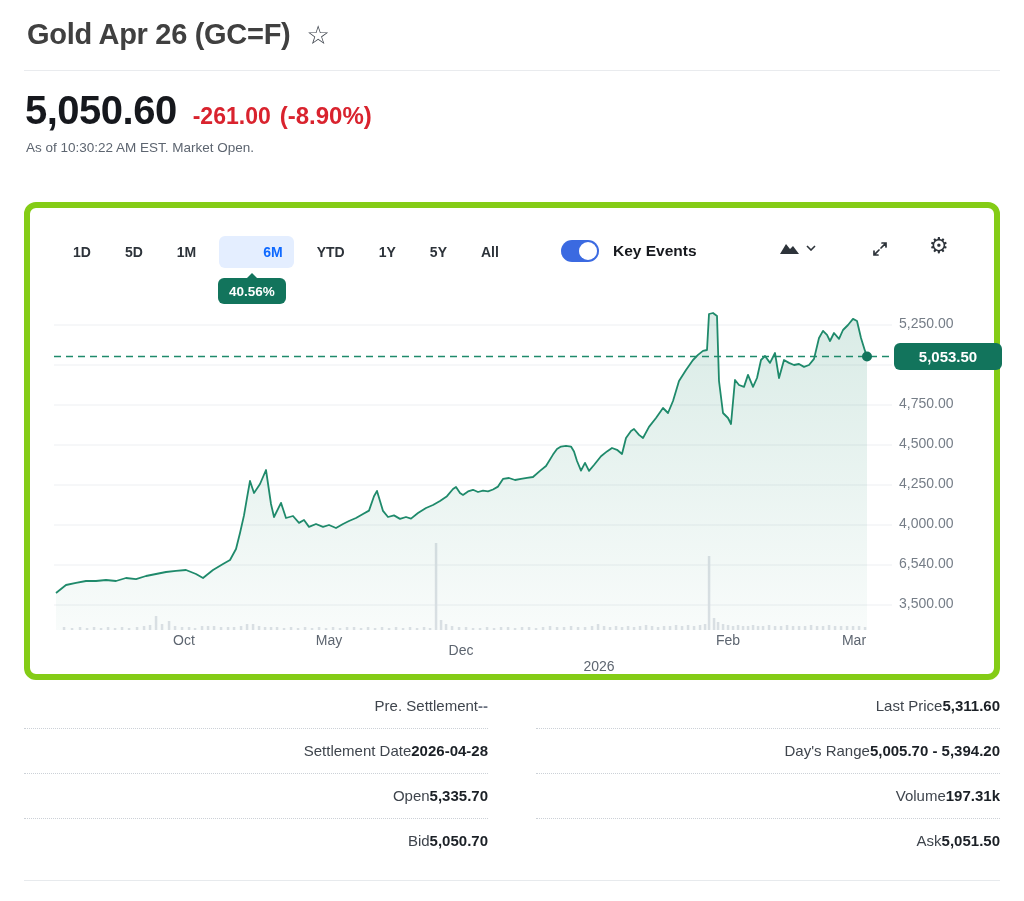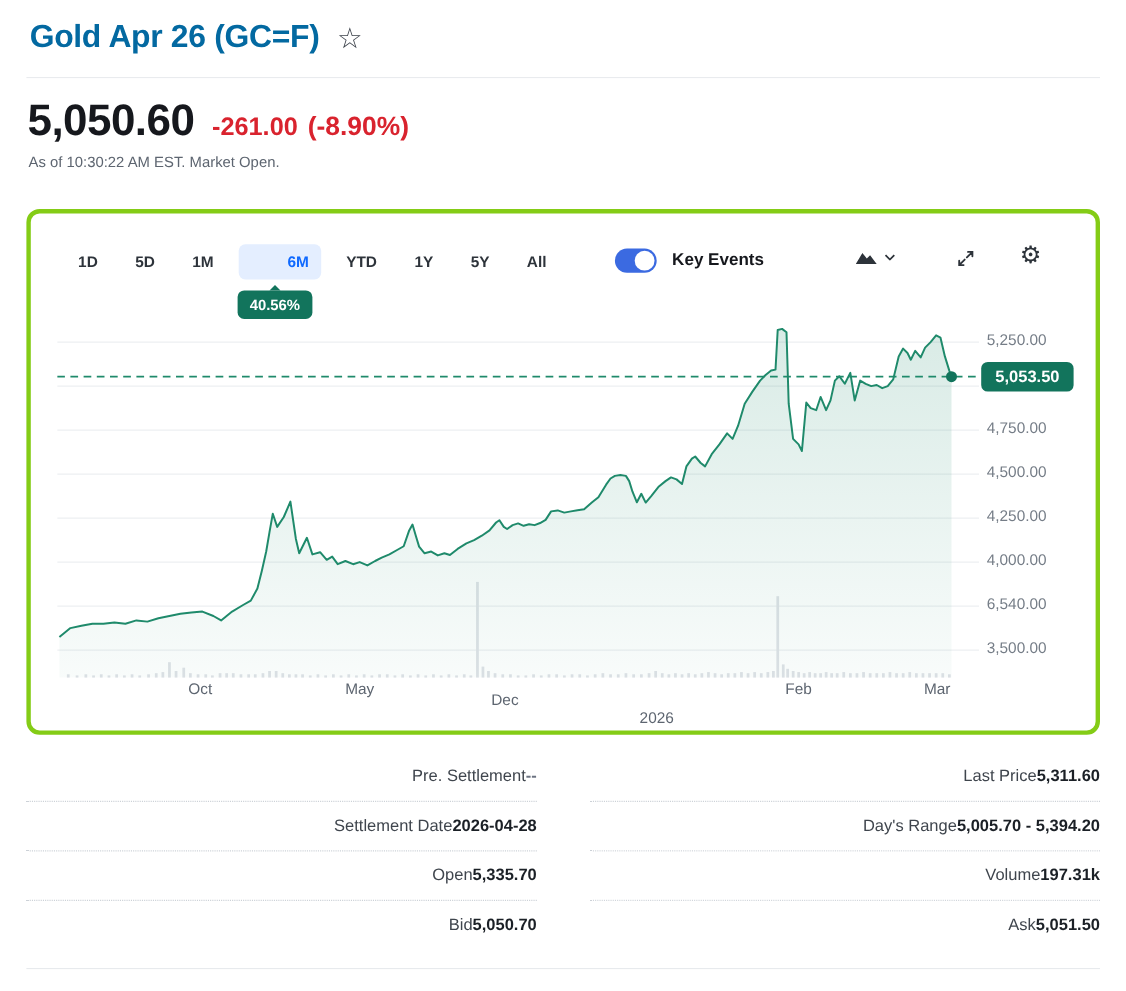--- a/index.html
+++ b/index.html
@@ -1,32 +1,32 @@
 <!DOCTYPE html>
 <html><head>
 <meta charset="utf-8">
 <style>
   html,body{margin:0;padding:0;background:#ffffff;width:1024px;height:901px;overflow:hidden;
     font-family:"Liberation Sans","DejaVu Sans",sans-serif;color:#1d2026;}
   .page{position:relative;width:1024px;height:901px;background:#fff;}
 
   
   .title-row{position:absolute;left:27px;top:18px;display:flex;align-items:center;}
-  .sym-title{font-size:29px;font-weight:800;letter-spacing:-.3px;color:#0369a1;margin:0;}
+  .sym-title{font-size:29px;font-weight:800;letter-spacing:-.3px;color:#404040;margin:0;}
   .star-btn{margin-left:16px;font-size:26px;line-height:26px;color:#3d434c;cursor:pointer;background:none;border:none;padding:0;}
   .hdr-divider{position:absolute;left:24px;right:24px;top:70px;height:1px;background:#e9ebee;}
 
   .price-row{position:absolute;left:25px;top:88px;display:flex;align-items:baseline;}
   .big-price{font-size:40px;font-weight:800;letter-spacing:-.5px;color:#16181d;}
   .chg{font-size:23px;font-weight:700;color:#d9232e;margin-left:16px;}
   .chg-pct{font-size:24px;font-weight:700;color:#d9232e;margin-left:9px;}
   .asof{position:absolute;left:26px;top:140px;font-size:13.5px;color:#5d6570;}
 
   
-  .card{position:absolute;left:24px;top:190px;width:976px;height:478px;border:4px solid #84cc16;
+  .card{position:absolute;left:24px;top:202px;width:976px;height:478px;border:6px solid #84cc16;
         border-radius:12px;background:#fff;box-sizing:border-box;}
   .ranges{position:absolute;left:32px;top:28px;display:flex;align-items:center;gap:12px;}
   .range-tab{font-size:14px;font-weight:700;color:#2d333a;padding:8px 11px;border-radius:6px;cursor:pointer;}
   .range-tab.active{color:#0f69ff;background:#e4eeff;padding-left:44px;}
 
   .perf-tip{position:absolute;left:188px;top:70px;height:26px;padding:0 11px;background:#12745c;border-radius:6px;
     color:#fff;font-size:13.5px;font-weight:700;display:flex;align-items:center;z-index:5;}
   .perf-tip::before{content:'';position:absolute;top:-5px;left:50%;margin-left:-5px;
     border-left:5px solid transparent;border-right:5px solid transparent;border-bottom:5px solid #12745c;}
 
@@ -35,21 +35,21 @@
   .toggle .knob{position:absolute;top:2px;right:2px;width:18px;height:18px;border-radius:50%;background:#fff;}
   .ke-label{margin-left:14px;font-size:15.5px;font-weight:700;color:#16181d;}
 
   .icon-btn{position:absolute;background:none;border:none;padding:0;cursor:pointer;color:#2d333a;}
   .chart-type-btn{left:750px;top:33px;display:flex;align-items:center;gap:6px;}
   .expand-btn{left:841px;top:32px;}
   .gear-btn{left:899px;top:27px;font-size:22px;line-height:22px;color:#2d333a;}
 
   .plot-wrap{position:absolute;left:24px;top:100px;width:840px;height:332px;}
   .y-label{position:absolute;left:869px;font-size:14px;color:#757d87;white-space:nowrap;}
-  .price-badge{position:absolute;left:864px;top:135px;width:84px;height:27px;background:#12745c;border-radius:6px;
+  .price-badge{position:absolute;left:864px;top:135px;width:108px;height:27px;background:#12745c;border-radius:6px;
     color:#fff;font-size:15px;font-weight:700;display:flex;align-items:center;justify-content:center;z-index:4;}
   .x-label{position:absolute;top:424px;font-size:14px;color:#5d6570;transform:translateX(-50%);}
   .year-label{position:absolute;top:450px;font-size:14px;color:#5d6570;transform:translateX(-50%);}
 
   
   .stats{position:absolute;left:24px;top:684px;width:976px;display:flex;}
   .stats-col{width:464px;}
   .stats-col.right{margin-left:48px;}
   .stat-row{display:flex;justify-content:flex-end;align-items:baseline;padding:13px 0 14px 0;
     border-bottom:1px dotted #ccd1d7;}

